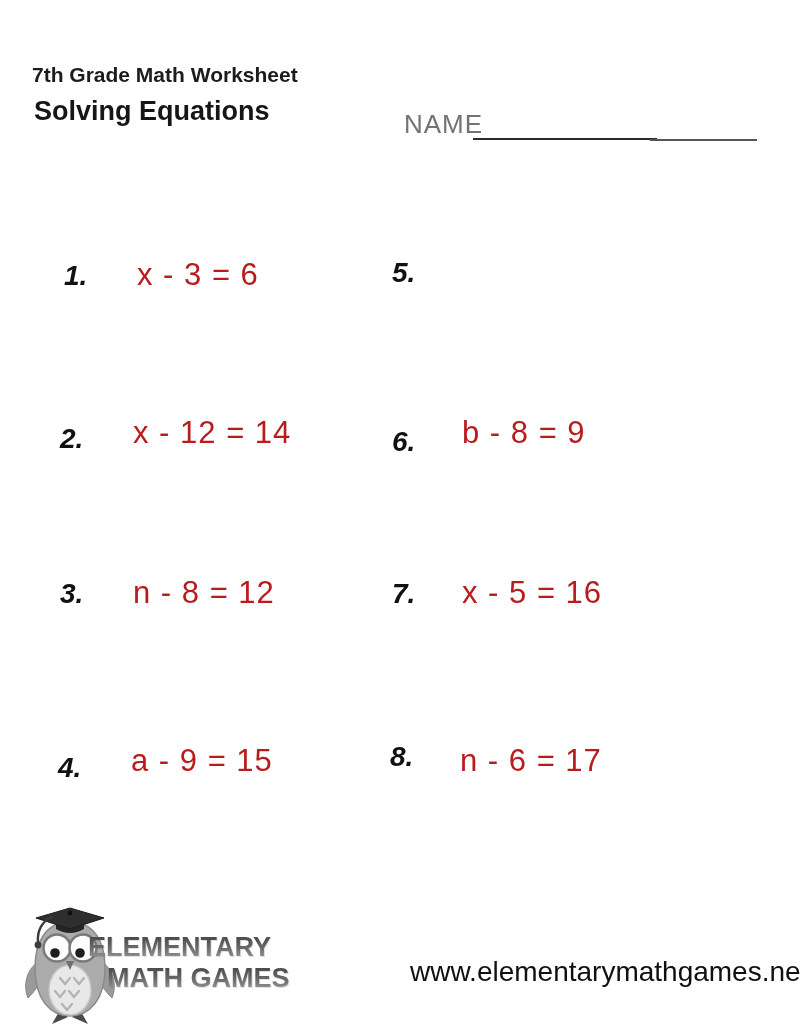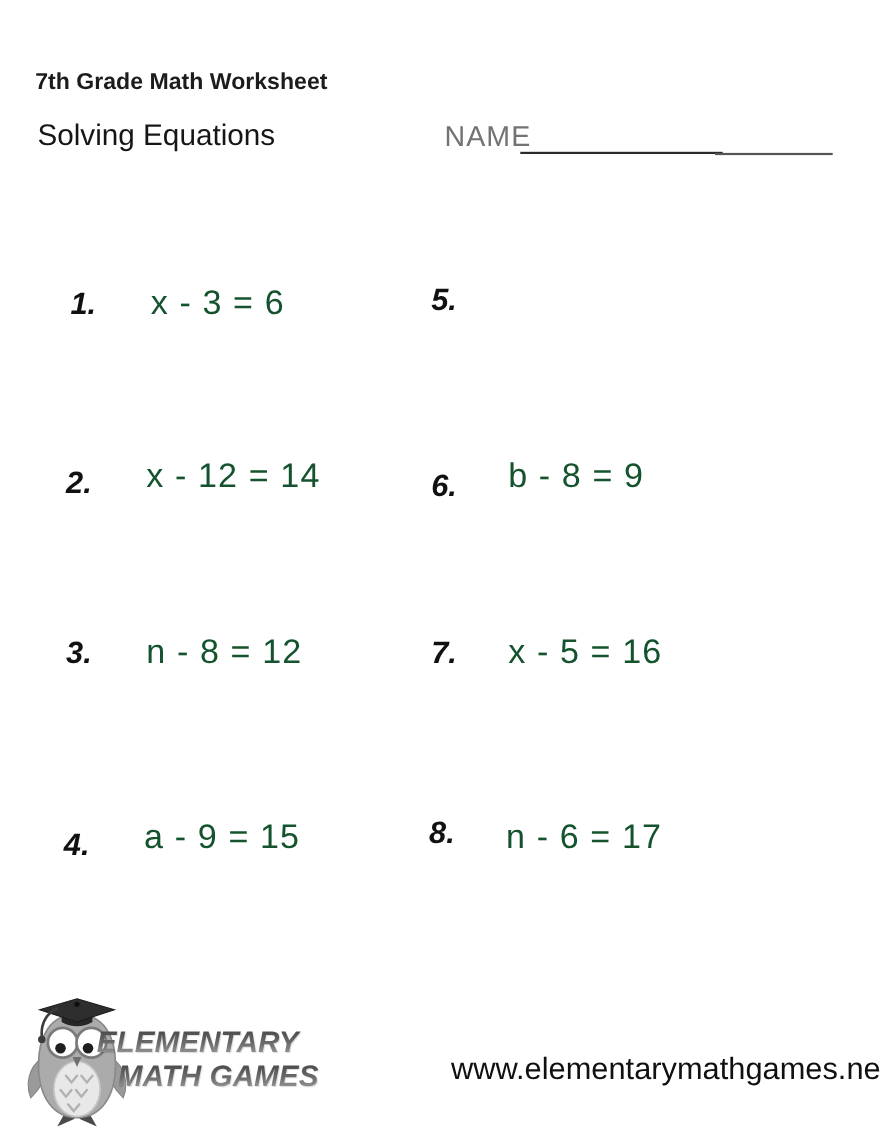--- a/index.html
+++ b/index.html
@@ -17,22 +17,22 @@
     position:absolute; left:32px; top:26px;
     font-size:34px; font-weight:400; line-height:1; white-space:nowrap;
     color:#1c1c1c;
   }
   .subtitle {
     position:absolute; left:32px; top:64px;
     font-size:21px; font-weight:700; line-height:1; white-space:nowrap;
     color:#1c1c1c;
   }
   .section-title {
-    position:absolute; left:34px; top:110px;
-    font-size:27px; font-weight:400; line-height:1; white-space:nowrap;
+    position:absolute; left:34px; top:98px;
+    font-size:27px; font-weight:700; line-height:1; white-space:nowrap;
     color:#161616;
   }
   .name-label {
     position:absolute; left:404px; top:111px;
     font-size:26px; line-height:1; letter-spacing:1px; color:#737373;
   }
   .name-line-a {
     position:absolute; left:473px; top:117px;
     width:184px; height:21px; border-bottom:2px solid #2a2a2a;
   }
@@ -41,42 +41,41 @@
     width:107px; height:21px; border-bottom:2px solid #555555;
   }
 
   
   .problem { position:absolute; display:flex; align-items:baseline; }
   .prob-num {
     font-style:italic; font-weight:700; font-size:28px; line-height:1;
     width:73px; flex:0 0 auto; color:#111;
   }
   .problem.right .prob-num { width:70px; }
-  .prob-eq { font-size:31px; line-height:1; letter-spacing:1px; white-space:nowrap; color:#14532d; }
+  .prob-eq { font-size:31px; line-height:1; letter-spacing:1px; white-space:nowrap; color:#b91c1c; }
 
   #p1 { left:64px;  top:259px; }
   #p2 { left:60px;  top:417px; }
   #p3 { left:60px;  top:577px; }
   #p4 { left:58px;  top:745px; }
   #p5 { left:392px; top:259px; }
   #p6 { left:392px; top:417px; }
   #p7 { left:392px; top:577px; }
   #p8 { left:390px; top:745px; }
 
   #p2 .prob-num { transform:translateY(5px); }
   #p4 .prob-num { transform:translateY(6px); }
   #p6 .prob-num { transform:translateY(8px); }
   #p8 .prob-num { transform:translateY(-5px); }
 
   
   .owl { position:absolute; left:24px; top:906px; }
   .logo-text {
     position:absolute; left:88px; top:933px;
     filter:drop-shadow(1px 1px 0 rgba(0,0,0,0.12));
-    font-style:italic;
   }
   .logo-line {
     display:block;
     font-size:27px; font-weight:700; line-height:1.07; letter-spacing:0px;
     background:linear-gradient(180deg,#3f3f3f 0%, #6d6d6d 55%, #a8a8a8 100%);
     -webkit-background-clip:text; background-clip:text;
     color:transparent; white-space:nowrap;
   }
   .logo-line.l2 { margin-left:19px; margin-top:2px; }
   .website {

